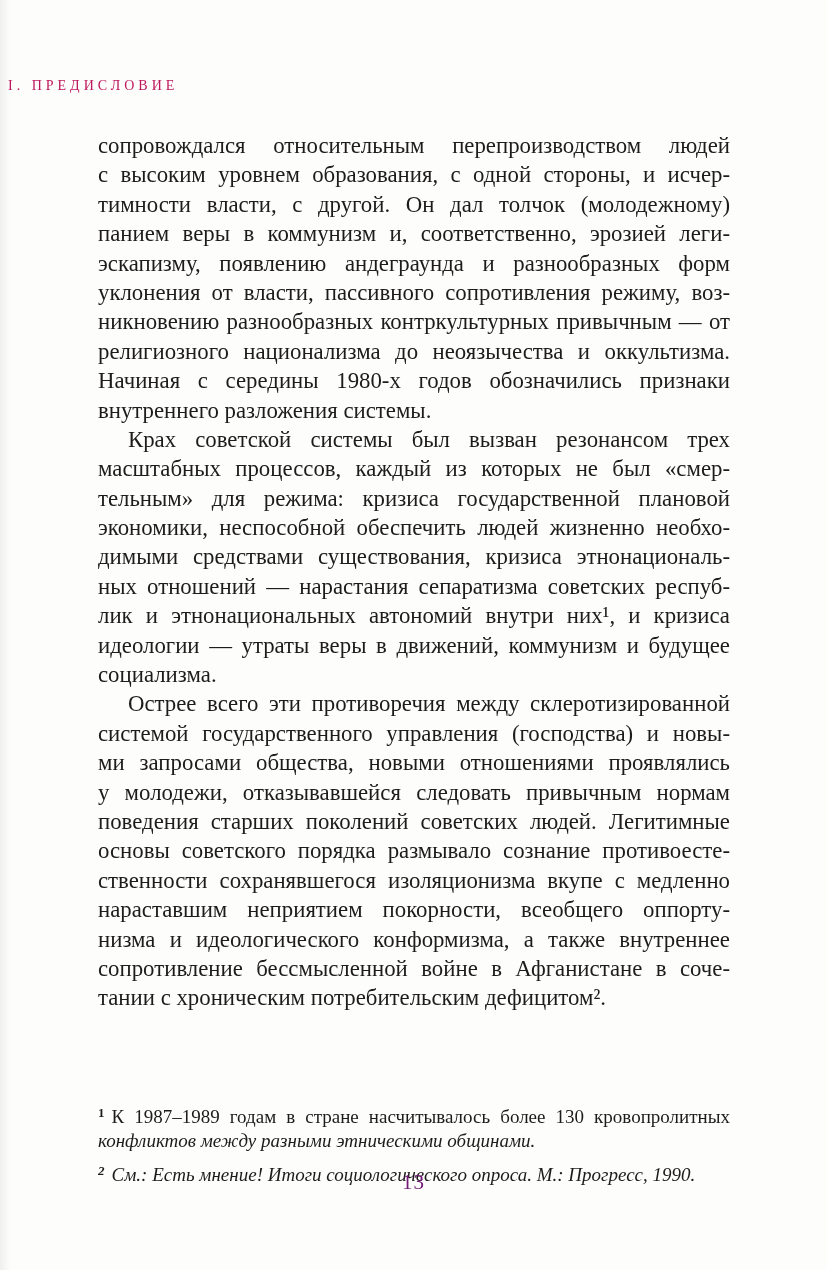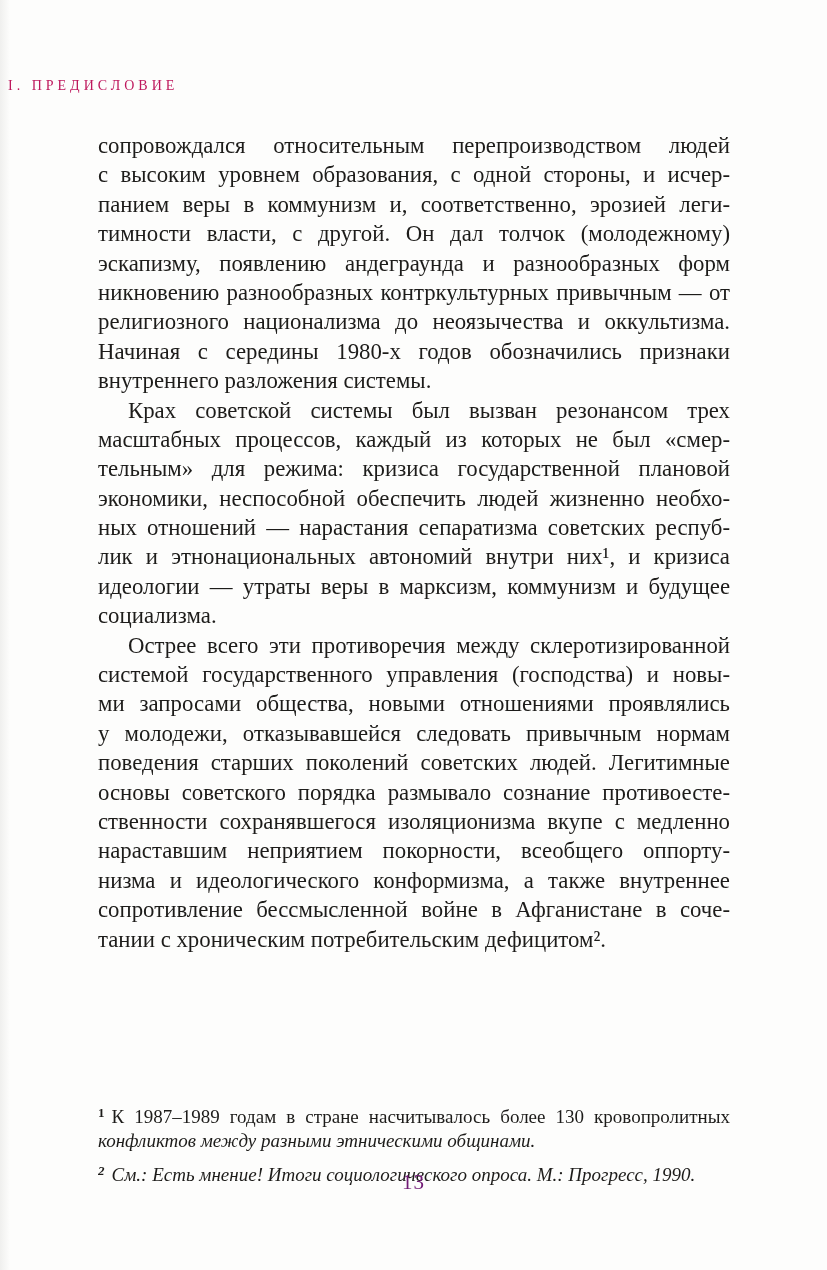--- a/index.html
+++ b/index.html
@@ -101,36 +101,38 @@
 </head>
 <body>
 
 <div class="page">
   <div class="running-header">I. ПРЕДИСЛОВИЕ</div>
 
   <div class="body-text" id="body-text">
       <div class="paragraph">
         <div class="line">сопровождался относительным перепроизводством людей</div>
         <div class="line">с высоким уровнем образования, с одной стороны, и исчер-</div>
+        <div class="line">тимности власти, с другой. Он дал толчок (молодежному)</div>
         <div class="line">панием веры в коммунизм и, соответственно, эрозией леги-</div>
-        <div class="line">тимности власти, с другой. Он дал толчок (молодежному)</div>
         <div class="line">эскапизму, появлению андеграунда и разнообразных форм</div>
+        <div class="line">уклонения от власти, пассивного сопротивления режиму, воз-</div>
         <div class="line">никновению разнообразных контркультурных привычным — от</div>
         <div class="line">религиозного национализма до неоязычества и оккультизма.</div>
         <div class="line">Начиная с середины 1980-х годов обозначились признаки</div>
         <div class="line">внутреннего разложения системы.</div>
       </div>
       <div class="paragraph indented">
         <div class="line">Крах советской системы был вызван резонансом трех</div>
         <div class="line">масштабных процессов, каждый из которых не был «смер-</div>
         <div class="line">тельным» для режима: кризиса государственной плановой</div>
         <div class="line">экономики, неспособной обеспечить людей жизненно необхо-</div>
+        <div class="line">димыми средствами существования, кризиса этнонациональ-</div>
         <div class="line">ных отношений — нарастания сепаратизма советских респуб-</div>
         <div class="line">лик и этнонациональных автономий внутри них¹, и кризиса</div>
-        <div class="line">идеологии — утраты веры в марксизм, коммунизм и будущее</div>
+        <div class="line">идеологии — утраты веры в движений, коммунизм и будущее</div>
         <div class="line">социализма.</div>
       </div>
       <div class="paragraph indented">
         <div class="line">Острее всего эти противоречия между склеротизированной</div>
         <div class="line">системой государственного управления (господства) и новы-</div>
         <div class="line">ми запросами общества, новыми отношениями проявлялись</div>
         <div class="line">у молодежи, отказывавшейся следовать привычным нормам</div>
         <div class="line">поведения старших поколений советских людей. Легитимные</div>
         <div class="line">основы советского порядка размывало сознание противоесте-</div>
         <div class="line">ственности сохранявшегося изоляционизма вкупе с медленно</div>

